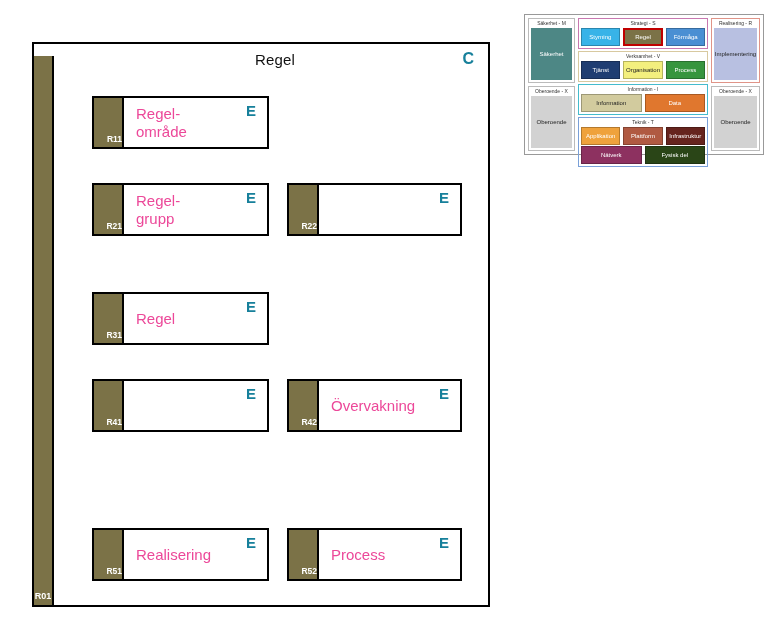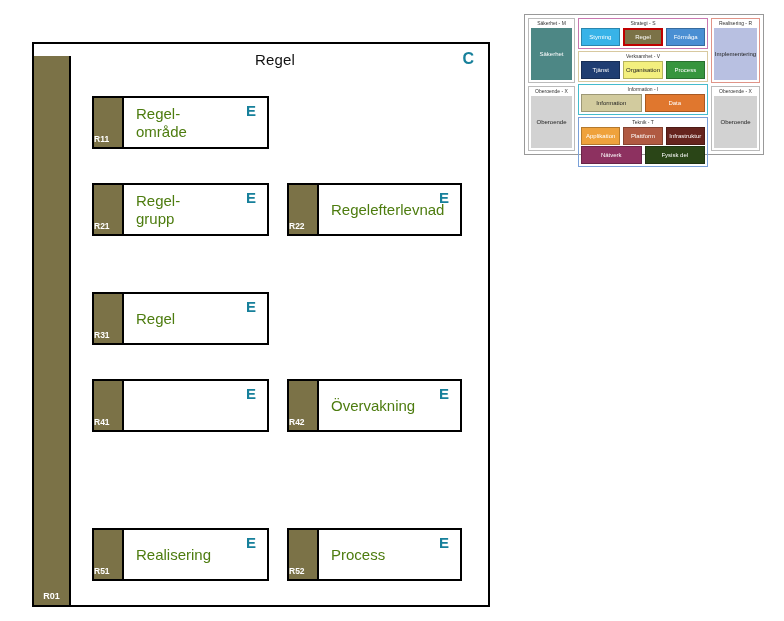--- a/index.html
+++ b/index.html
@@ -2,36 +2,36 @@
 <html><head>
 <meta charset="utf-8">
 <style>
   * { margin:0; padding:0; box-sizing:border-box; }
   html,body { width:784px; height:621px; background:#ffffff; overflow:hidden;
               font-family:"Liberation Sans", sans-serif; }
 
   
   .container { position:absolute; left:32px; top:42px; width:458px; height:565px;
                border:2px solid #000; background:#fff; }
-  .sidebar   { position:absolute; left:0; top:12px; bottom:0; width:37px;
+  .sidebar   { position:absolute; left:0; top:12px; bottom:0; width:20px;
                background:#7b7247; border-right:2px solid #000; }
   .sidebar-code { position:absolute; bottom:4px; left:0; right:0; text-align:center;
                color:#fff; font-size:9px; font-weight:600; }
   .main-title { position:absolute; top:7px; left:28px; right:0; text-align:center;
                font-size:15px; color:#111; font-weight:500; letter-spacing:.2px; }
   .corner-letter { position:absolute; top:6px; right:14px; color:#17809b;
                font-size:16px; font-weight:700; }
 
   .ebox { position:absolute; height:53px; background:#fff; border:2px solid #000;
           display:flex; cursor:default; }
   .etab { width:30px; background:#7b7247; border-right:2px solid #000; position:relative; }
-  .ecode { position:absolute; bottom:3px; left:0; right:0; text-align:left;
+  .ecode { position:absolute; bottom:3px; left:0; right:0; text-align:right;
            color:#fff; font-size:8.5px; font-weight:600; }
   .ebody { flex:1; position:relative; display:flex; align-items:center; }
-  .elabel { padding-left:12px; font-size:15px; color:#4d7c0f; line-height:1.2;
+  .elabel { padding-left:12px; font-size:15px; color:#ec4899; line-height:1.2;
             white-space:pre-line; }
   .eletter { position:absolute; top:4px; right:11px; color:#17809b;
              font-size:15px; font-weight:700; }
 
   
   .minimap { position:absolute; left:524px; top:14px; width:240px; height:141px;
              border:1px solid #999; background:#fff; padding:3px;
              display:flex; gap:3px; }
   .mm-col-side { width:47px; display:flex; flex-direction:column; gap:3px; }
   .mm-col-center { flex:1; display:flex; flex-direction:column; gap:2px; }
@@ -94,21 +94,20 @@
 grupp</span>
       <span class="eletter">E</span>
     </div>
   </div>
 
   <div class="ebox" style="left:253px; top:139px; width:175px">
     <div class="etab">
         <span class="ecode">R22</span>
       </div>
     <div class="ebody">
-      <span class="elabel">Regelefterlevnad</span>
       <span class="eletter">E</span>
     </div>
   </div>
 
   <div class="ebox" style="left:58px; top:248px; width:177px">
     <div class="etab">
         <span class="ecode">R31</span>
       </div>
     <div class="ebody">
       <span class="elabel">Regel</span>

